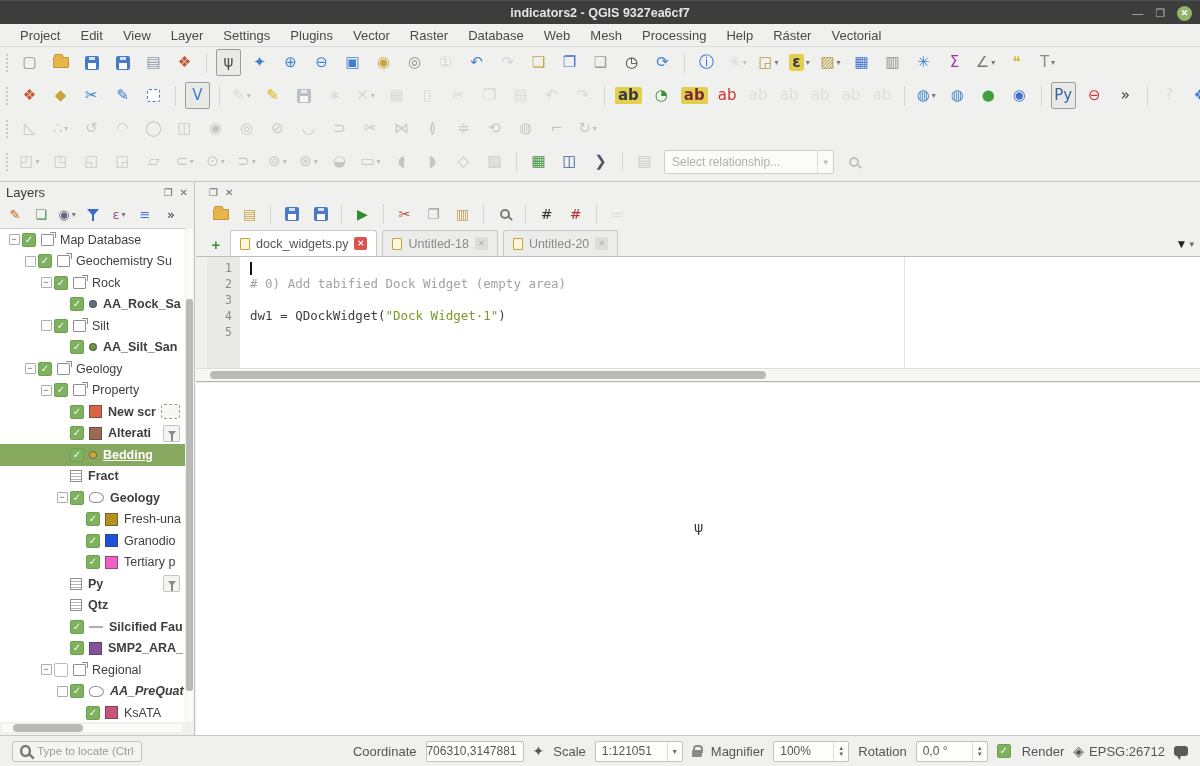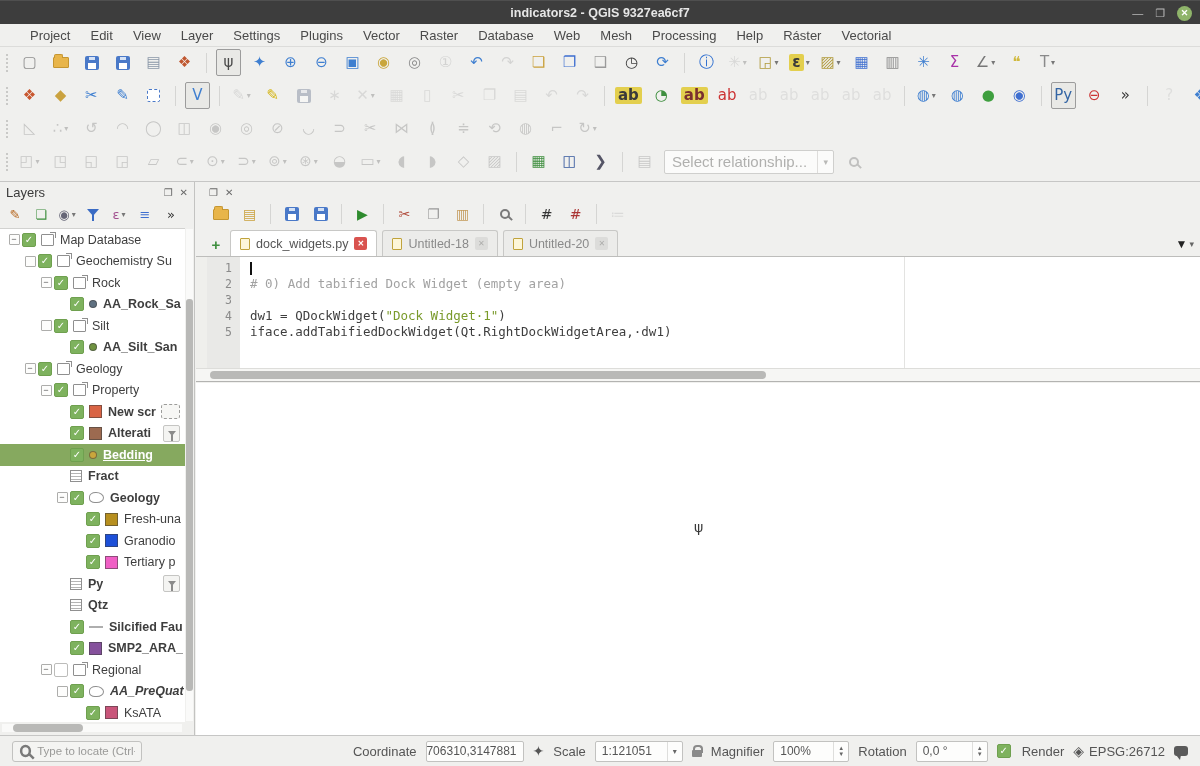--- a/index.html
+++ b/index.html
@@ -7,36 +7,36 @@
   body{font-family:"Liberation Sans",sans-serif;background:#f0f0ee;position:relative;font-size:12px;color:#3e3e3e}
 
   
   #titlebar{position:absolute;left:0;top:0;width:1200px;height:24px;background:#3d3d3d;border-top:1px solid #4f4f4f;display:flex;align-items:center;justify-content:center}
   #titlebar .title{color:#e6e6e6;font-weight:bold;font-size:12.5px}
   #winbtns{position:absolute;right:8px;top:0;height:24px;display:flex;align-items:center;gap:12px}
   .winbtn{color:#b9b9b9;font-size:11px;line-height:1}
   .closebtn{width:15px;height:15px;border-radius:50%;background:#8fb46a;color:#fff;font-size:9px;display:flex;align-items:center;justify-content:center;font-weight:bold}
 
   
-  #menubar{position:absolute;left:0;top:24px;width:1200px;height:23px;background:#f0f0ee;border-bottom:1px solid #dcdcda;display:flex;align-items:center;padding-left:20px}
+  #menubar{position:absolute;left:0;top:24px;width:1200px;height:23px;background:#f0f0ee;border-bottom:1px solid #dcdcda;display:flex;align-items:center;padding-left:10px}
   .menu-item{color:#4a4a4a;font-size:13px;padding:2px 10px}
 
   
   #toolbars{position:absolute;left:0;top:47px;width:1200px;height:135px;background:#f0f0ee;border-bottom:1px solid #c6c6c5}
   .tbrow{height:33px;white-space:nowrap;overflow:hidden;padding:2px 2px 0 2px}
   .grip{display:inline-block;width:4px;height:18px;border-left:2px dotted #cicic1;border-left:2px dotted #c9c9c7;margin:0 4px;vertical-align:middle}
   .tbtn{display:inline-flex;align-items:center;justify-content:center;height:27px;min-width:25px;margin:0 3px;border:1px solid transparent;border-radius:2px;vertical-align:middle}
   .tbtn .g{font-size:15px;line-height:1;font-family:"DejaVu Sans",sans-serif}
   .tbtn.act{background:#e9e9e6;border-color:#9c9c9c}
   .tbtn.dis{opacity:.4;filter:grayscale(.7)}
   .dd{font-size:8px;color:#777;margin-left:2px}
   .tsep{display:inline-block;width:1px;height:20px;background:#d5d5d3;margin:0 6px;vertical-align:middle}
   .chip{padding:1px 3px;border-radius:2px;font-size:10px;font-weight:bold;font-family:"Liberation Sans",sans-serif}
   .trcombo{display:inline-flex;align-items:center;height:24px;width:170px;background:#fbfbfa;border:1px solid #cfcfcd;border-radius:2px;margin:0 4px;vertical-align:middle;padding-left:7px}
-  .trcombo-t{flex:1;color:#b0b0ae;font-size:15px}
+  .trcombo-t{flex:1;color:#b0b0ae;font-size:12px}
   .trcombo-ch{color:#b9b9b7;border-left:1px solid #dedddb;align-self:stretch;display:flex;align-items:center;padding:0 5px;font-size:9px}
 
   
   .s-folder{width:16px;height:11px;background:#e8b54a;border:1px solid #c59631;border-radius:1px;position:relative}
   .s-folder::before{content:'';position:absolute;left:0;top:-4px;width:7px;height:3px;background:#e8b54a;border:1px solid #c59631;border-bottom:none;border-radius:2px 2px 0 0}
   .s-disk{width:14px;height:14px;background:#4a79c8;border-radius:2px;position:relative}
   .s-disk::before{content:'';position:absolute;left:3px;bottom:1px;width:8px;height:6px;background:#fff}
   .s-disk::after{content:'';position:absolute;left:4px;top:1px;width:6px;height:3px;background:#d5e2f5}
   .s-dashed{width:13px;height:13px;background:#fff;border:1.5px dashed #4a79c8;border-radius:2px}
   .s-magnifier{width:10px;height:10px;border:2px solid #7a7a7a;border-radius:50%;position:relative}
@@ -667,21 +667,20 @@
         <div>3</div>
         <div>4</div>
         <div>5</div>
       </div>
     <div id="py-code">
         <div id="page-guide"></div>
         <div class="cline"><span class="caret"></span></div>
         <div class="cline"><span class="seg-cm"># 0) Add tabified Dock Widget (empty area)</span></div>
         <div class="cline"></div>
         <div class="cline"><span class="seg-cd">dw1 = QDockWidget(</span><span class="seg-st">"Dock Widget·1"</span><span class="seg-cd">)</span></div>
-        <div class="cline"><span class="seg-cd">iface.addTabifiedDockWidget(Qt.RightDockWidgetArea,·dw1)</span></div>
       </div>
   </div>
   <div id="py-hscroll">
       <div class="handle"></div>
     </div>
 </div>
 
 <div id="map-canvas">
   <span id="pan-cursor">ψ</span>
 </div>

